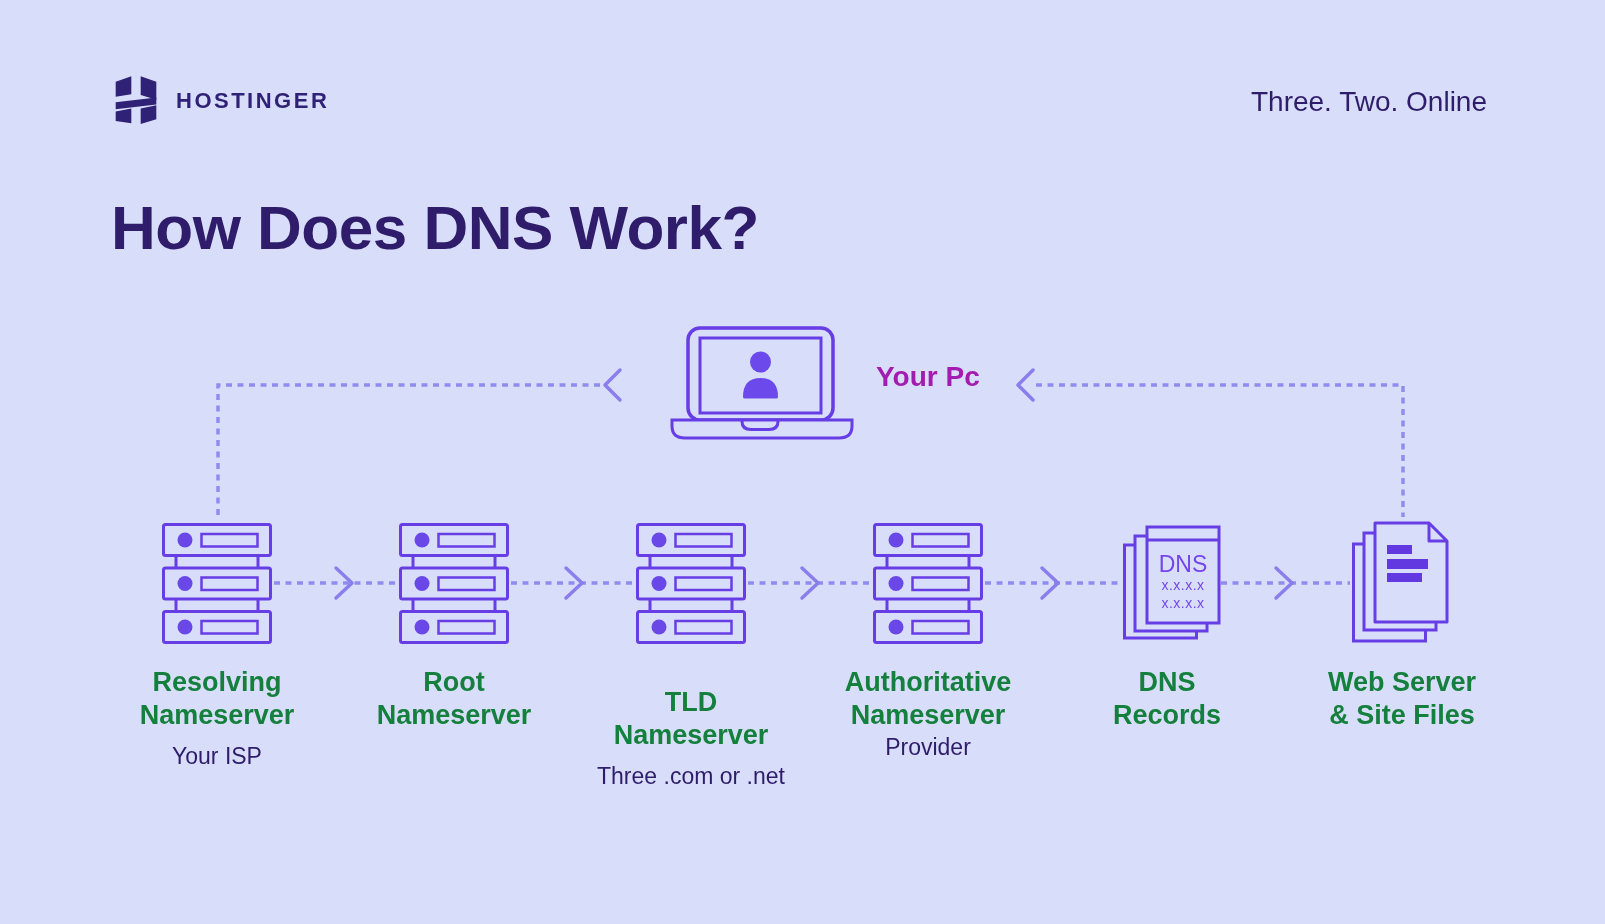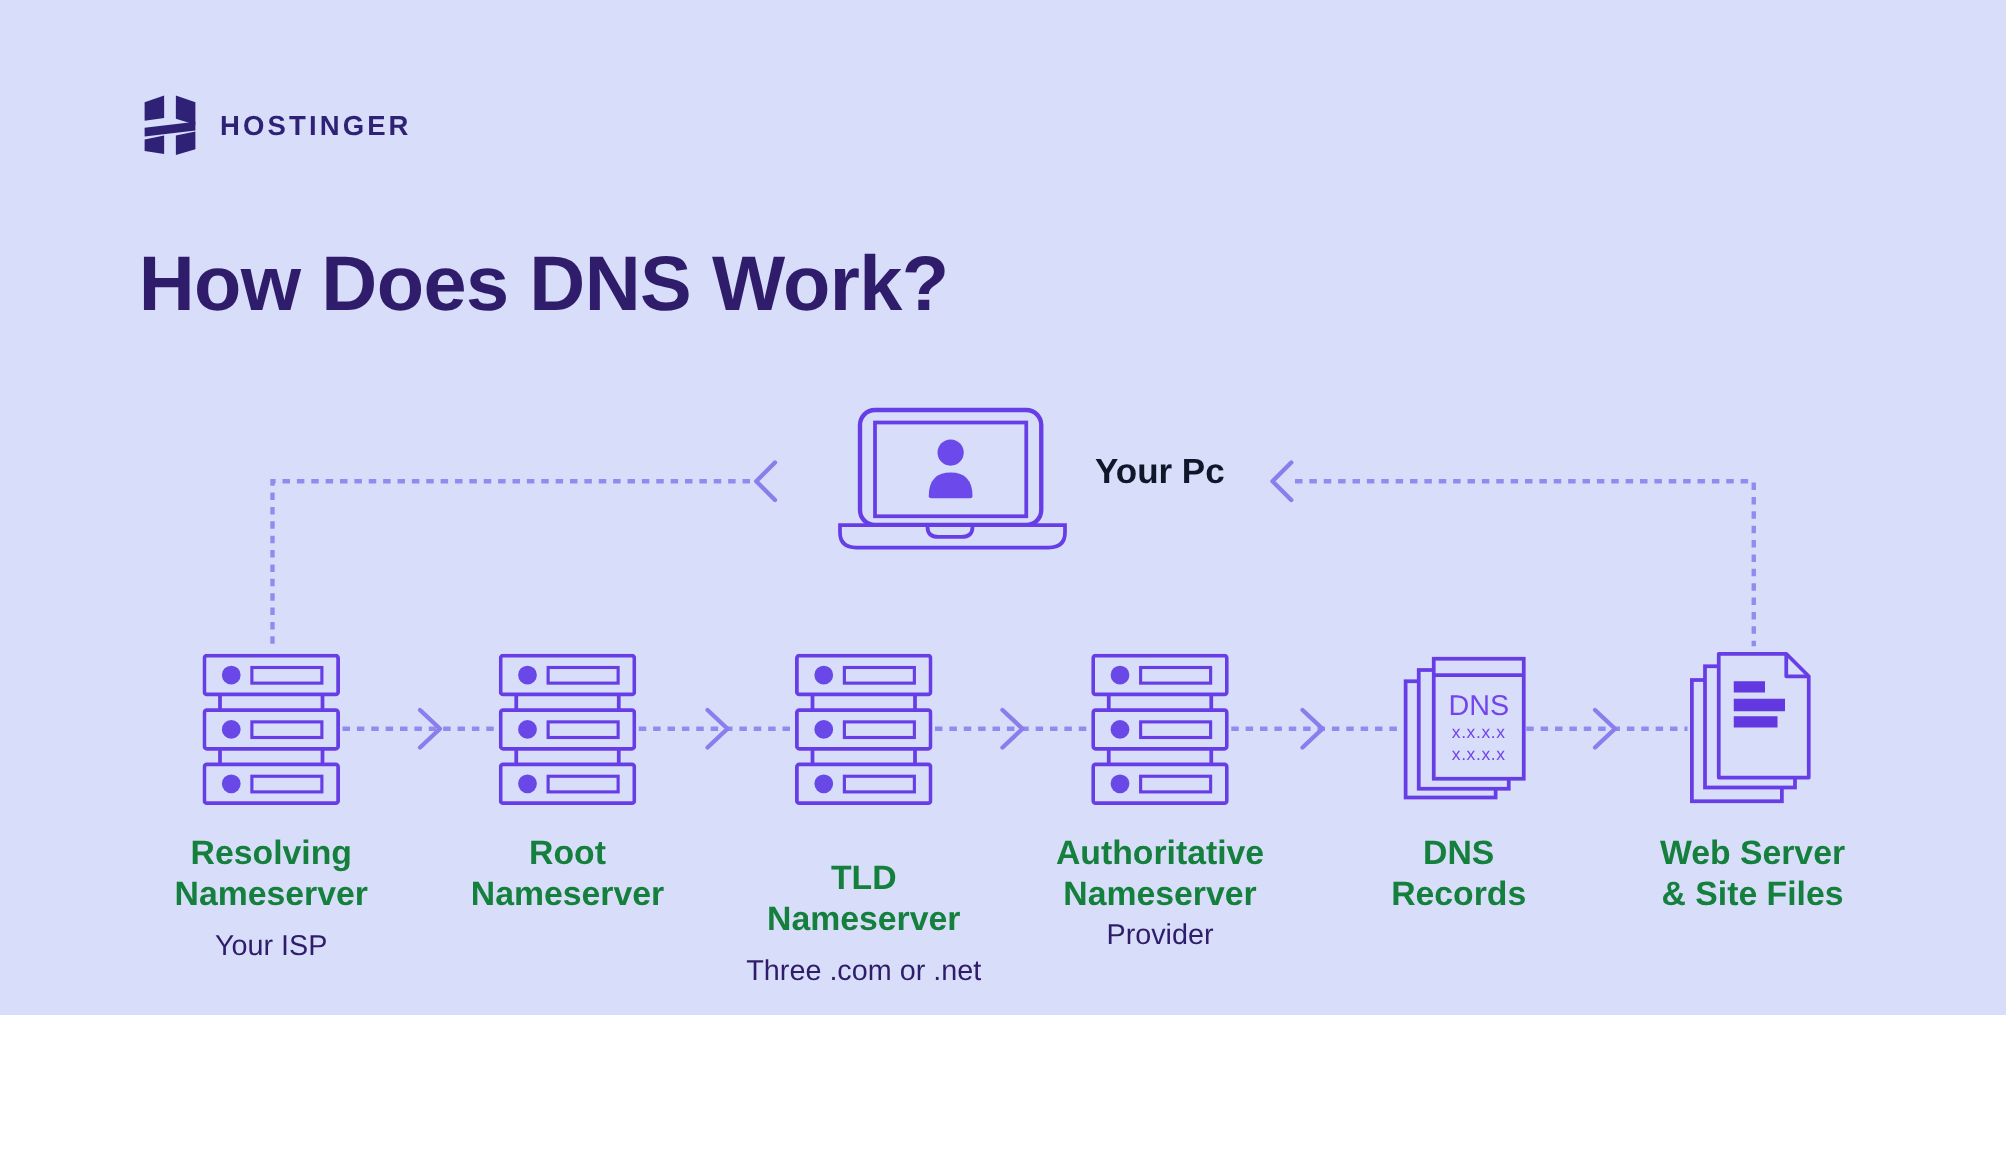--- a/index.html
+++ b/index.html
@@ -1,36 +1,36 @@
 <!DOCTYPE html>
 <html><head>
 <meta charset="utf-8">
 <style>
   html,body{margin:0;padding:0;}
   .stage{
-    position:relative; width:1605px; height:812px;
+    position:relative; width:1605px; height:924px;
     background:#d8def9; overflow:hidden;
     font-family:"Liberation Sans", sans-serif;
     color:#2f1c6a;
   }
   .abs{position:absolute;}
   
   .brand-word{
     font-size:22px; font-weight:800; letter-spacing:2.5px; color:#2f2276;
   }
   .tagline{
     font-size:28px; font-weight:500; color:#2f1c6a;
   }
   
   .page-title{
     font-size:62px; line-height:66px; font-weight:700; letter-spacing:-0.5px;
     color:#2f1c6a; margin:0;text-align:center;
   }
   
-  .pc-label{ font-size:28px; font-weight:700; color:#0f172a; }
+  .pc-label{ font-size:28px; font-weight:700; color:#a21caf; }
   
   .node-col{ width:260px; text-align:center; }
   .node-title{ font-size:27px; line-height:33px; font-weight:700; color:#15803d; }
   .node-sub{ font-size:23px; line-height:30px; font-weight:400; color:#2f1c6a; margin-top:9px; }
   svg{ display:block; }
   text{ font-family:"Liberation Sans", sans-serif; }
 </style>
 </head>
 <body>
 
@@ -62,20 +62,21 @@
       <g fill="#2f2276">
         <path d="M2,10 L22,3 V26 L2,29 Z"></path>
         <path d="M34,3 L54,10 V33 L34,27 Z"></path>
         <path d="M2,36 L54,30 V39 L2,45 Z"></path>
         <path d="M2,48 L22,44 V63 L2,60 Z"></path>
         <path d="M34,44 L54,40 V58 L34,64 Z"></path>
       </g>
     </svg>
   </div>
   <div class="abs brand-word" style="left:176px;top:88px;">HOSTINGER</div>
+  <div class="abs tagline" style="right:118px;top:86px;">Three. Two. Online</div>
 
   <h1 class="abs page-title" style="left:111px;top:195px;">How Does DNS Work?</h1>
 
   <svg class="abs" style="left:668px;top:318px;" width="188" height="126" viewBox="0 0 188 126" aria-hidden="true">
     <rect x="20" y="10" width="145" height="92" rx="12" fill="#d8def9" stroke="#673de6" stroke-width="3.5"></rect>
     <rect x="32" y="20" width="121" height="75" fill="#d8def9" stroke="#673de6" stroke-width="3"></rect>
     <g fill="#6c49ea">
       <circle cx="92.5" cy="44" r="10.5"></circle>
       <path d="M75,79 q0,-19 17.5,-19 q17.5,0 17.5,19 q0,1.5 -2,1.5 h-31 q-2,0 -2,-1.5 Z"></path>
     </g>

